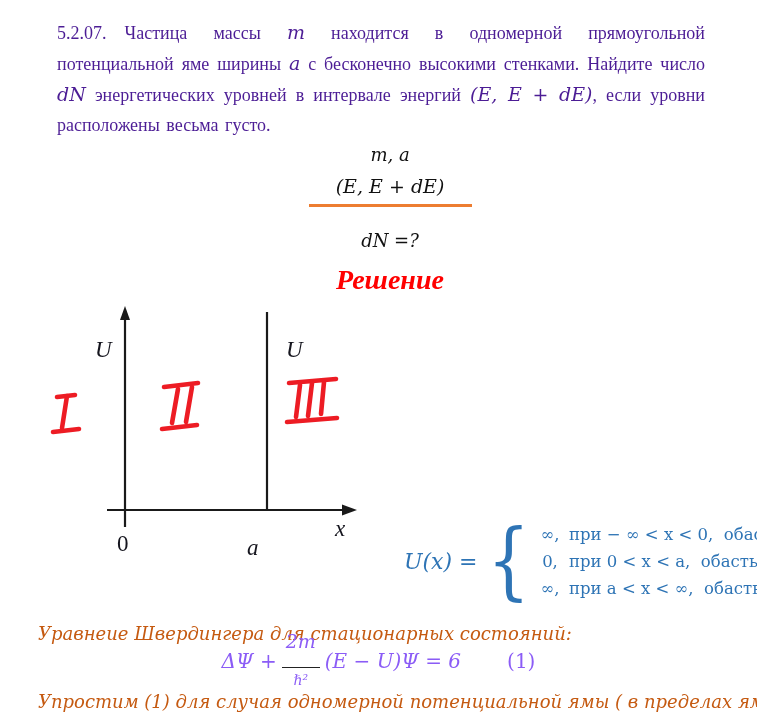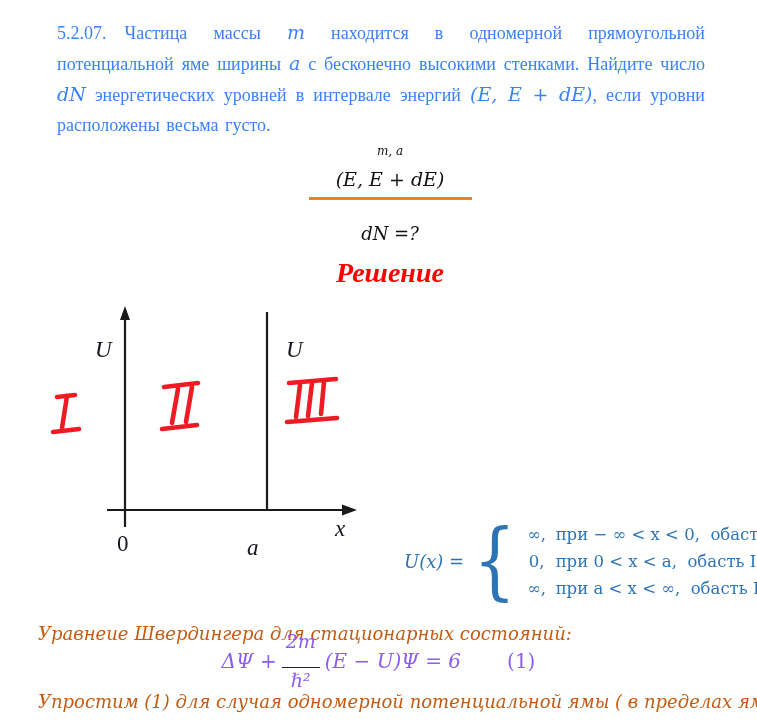--- a/index.html
+++ b/index.html
@@ -20,40 +20,40 @@
     overflow:hidden;
     font-family:"Liberation Serif",serif;
     color:#111;
   }
   
   .problem-para{
     position:absolute;left:57px;top:17px;width:648px;
     font-size:18px;line-height:30px;
     text-align:justify;
     word-spacing:2px;
-    color:#3b82f6;
+    color:#4c1d95;
   }
   .problem-number{margin-right:18px;}
   .math-var{
     font-style:italic;
     font-size:19px;
     font-family:"DejaVu Serif","Liberation Serif",serif;
   }
   
   .given-block{
     position:absolute;left:277px;top:131px;width:226px;
     text-align:center;
   }
   .given-title{
     color:var(--given-green);
     font-size:20px;font-weight:bold;font-style:italic;
   }
   .given-known{
     margin-top:13px;
-    font-size:12px;font-style:italic;
+    font-size:18px;font-style:italic;
     font-family:"DejaVu Serif","Liberation Serif",serif;
   }
   .given-interval{
     margin-top:10px;
     font-size:19px;font-style:italic;
     font-family:"DejaVu Serif","Liberation Serif",serif;
   }
   .given-divider{
     margin:7px auto 0 auto;
     width:163px;height:3px;
@@ -89,21 +89,21 @@
     fill:none;
   }
   
   .piecewise{
     position:absolute;left:404px;top:517px;width:353px;height:88px;
     display:flex;align-items:center;
     color:var(--math-blue);
     font-family:"DejaVu Serif","Liberation Serif",serif;
   }
   .pw-lhs{
-    font-size:18px;font-style:italic;
+    font-size:22px;font-style:italic;
     margin-right:4px;white-space:pre;
   }
   .pw-brace{
     font-size:84px;line-height:0.95;
     font-family:"DejaVu Serif",serif;
     transform:scaleX(0.8);
     font-weight:400;
   }
   .pw-rows{display:flex;flex-direction:column;margin-left:2px;}
   .pw-row{
@@ -132,21 +132,21 @@
   .eq-it{font-style:italic;white-space:pre;}
   .eq-frac{
     display:inline-flex;flex-direction:column;align-items:center;
     margin:0 5px;font-style:italic;
   }
   .eq-num{
     font-size:19px;line-height:23px;
     border-bottom:1.6px solid #222;
     padding:0 4px 14px 4px;
   }
-  .eq-den{font-size:19px;line-height:23px;padding-top:1px;}
+  .eq-den{font-size:14px;line-height:23px;padding-top:1px;}
   .eq-label{margin-left:46px;font-style:normal;white-space:pre;}
 </style>
 </head>
 <body>
 
 <div class="page">
 
   <p class="problem-para">
     <span class="problem-number">5.2.07.</span><span>Частица массы </span><span class="math-var">m</span><span> находится в одномерной прямоугольной потенциальной яме ширины </span><span class="math-var">a</span><span> с  бесконечно высокими стенками. Найдите число </span><span class="math-var">dN</span><span> энергетических уровней в интервале энергий </span><span class="math-var">(E, E + dE)</span><span>, если уровни расположены весьма густо.</span>
   </p>

